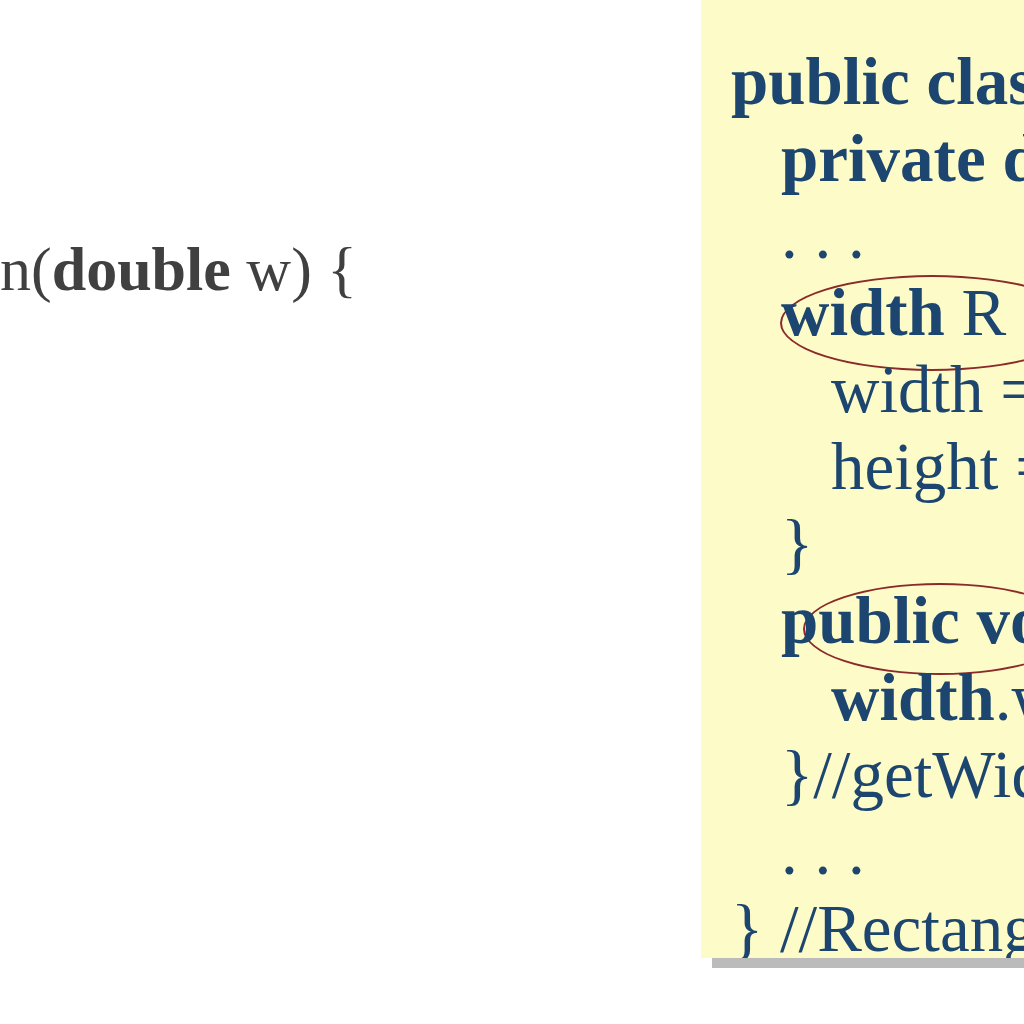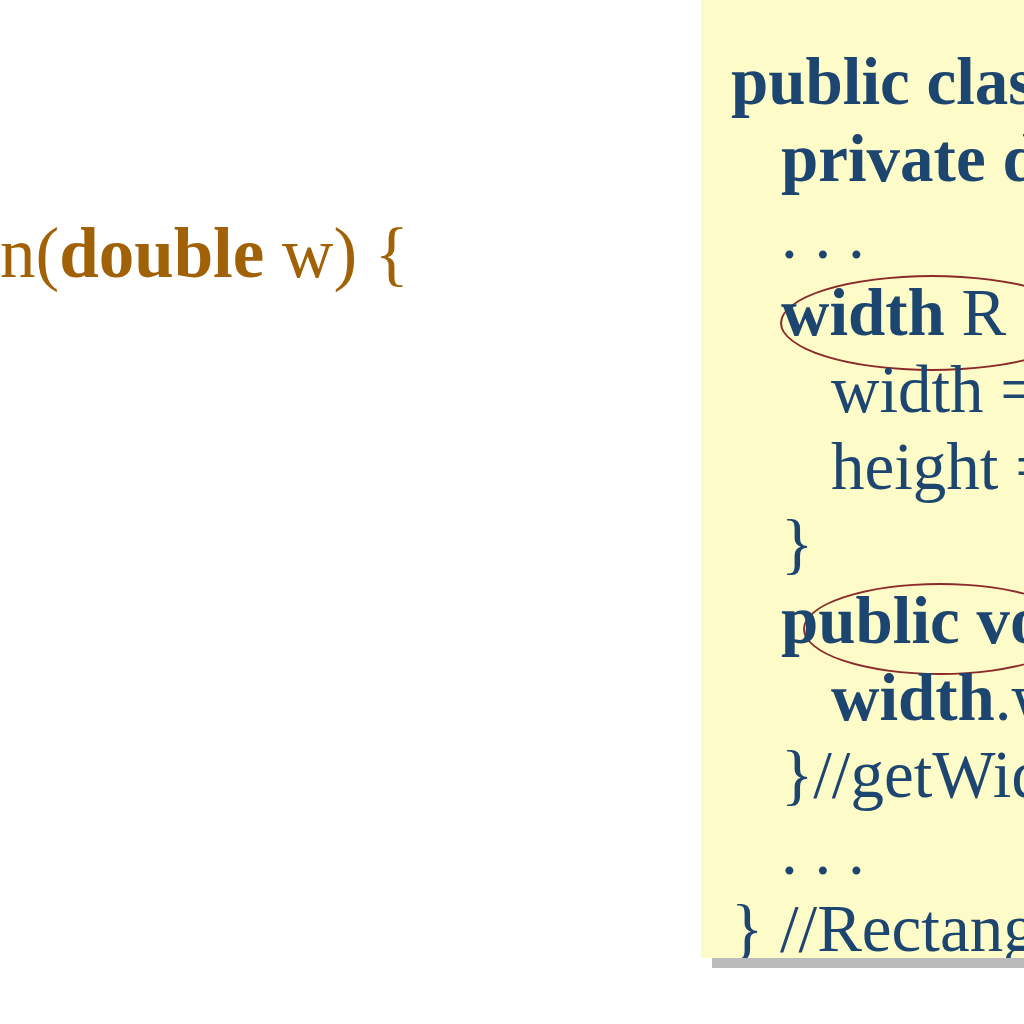--- a/index.html
+++ b/index.html
@@ -8,23 +8,23 @@
     width: 1024px;
     height: 1024px;
     background: #ffffff;
     font-family: Georgia, 'Times New Roman', serif;
     overflow: hidden;
     position: relative;
   }
   .left-code {
     position: absolute;
     left: 0;
-    top: 213px;
-    font-size: 71px;
-    color: #a16207;
+    top: 234px;
+    font-size: 62px;
+    color: #404040;
     white-space: nowrap;
     font-family: Georgia, serif;
   }
   .left-code .kw {
     font-weight: bold;
   }
   .right-panel-shadow {
     position: absolute;
     left: 712px;
     top: 0;

